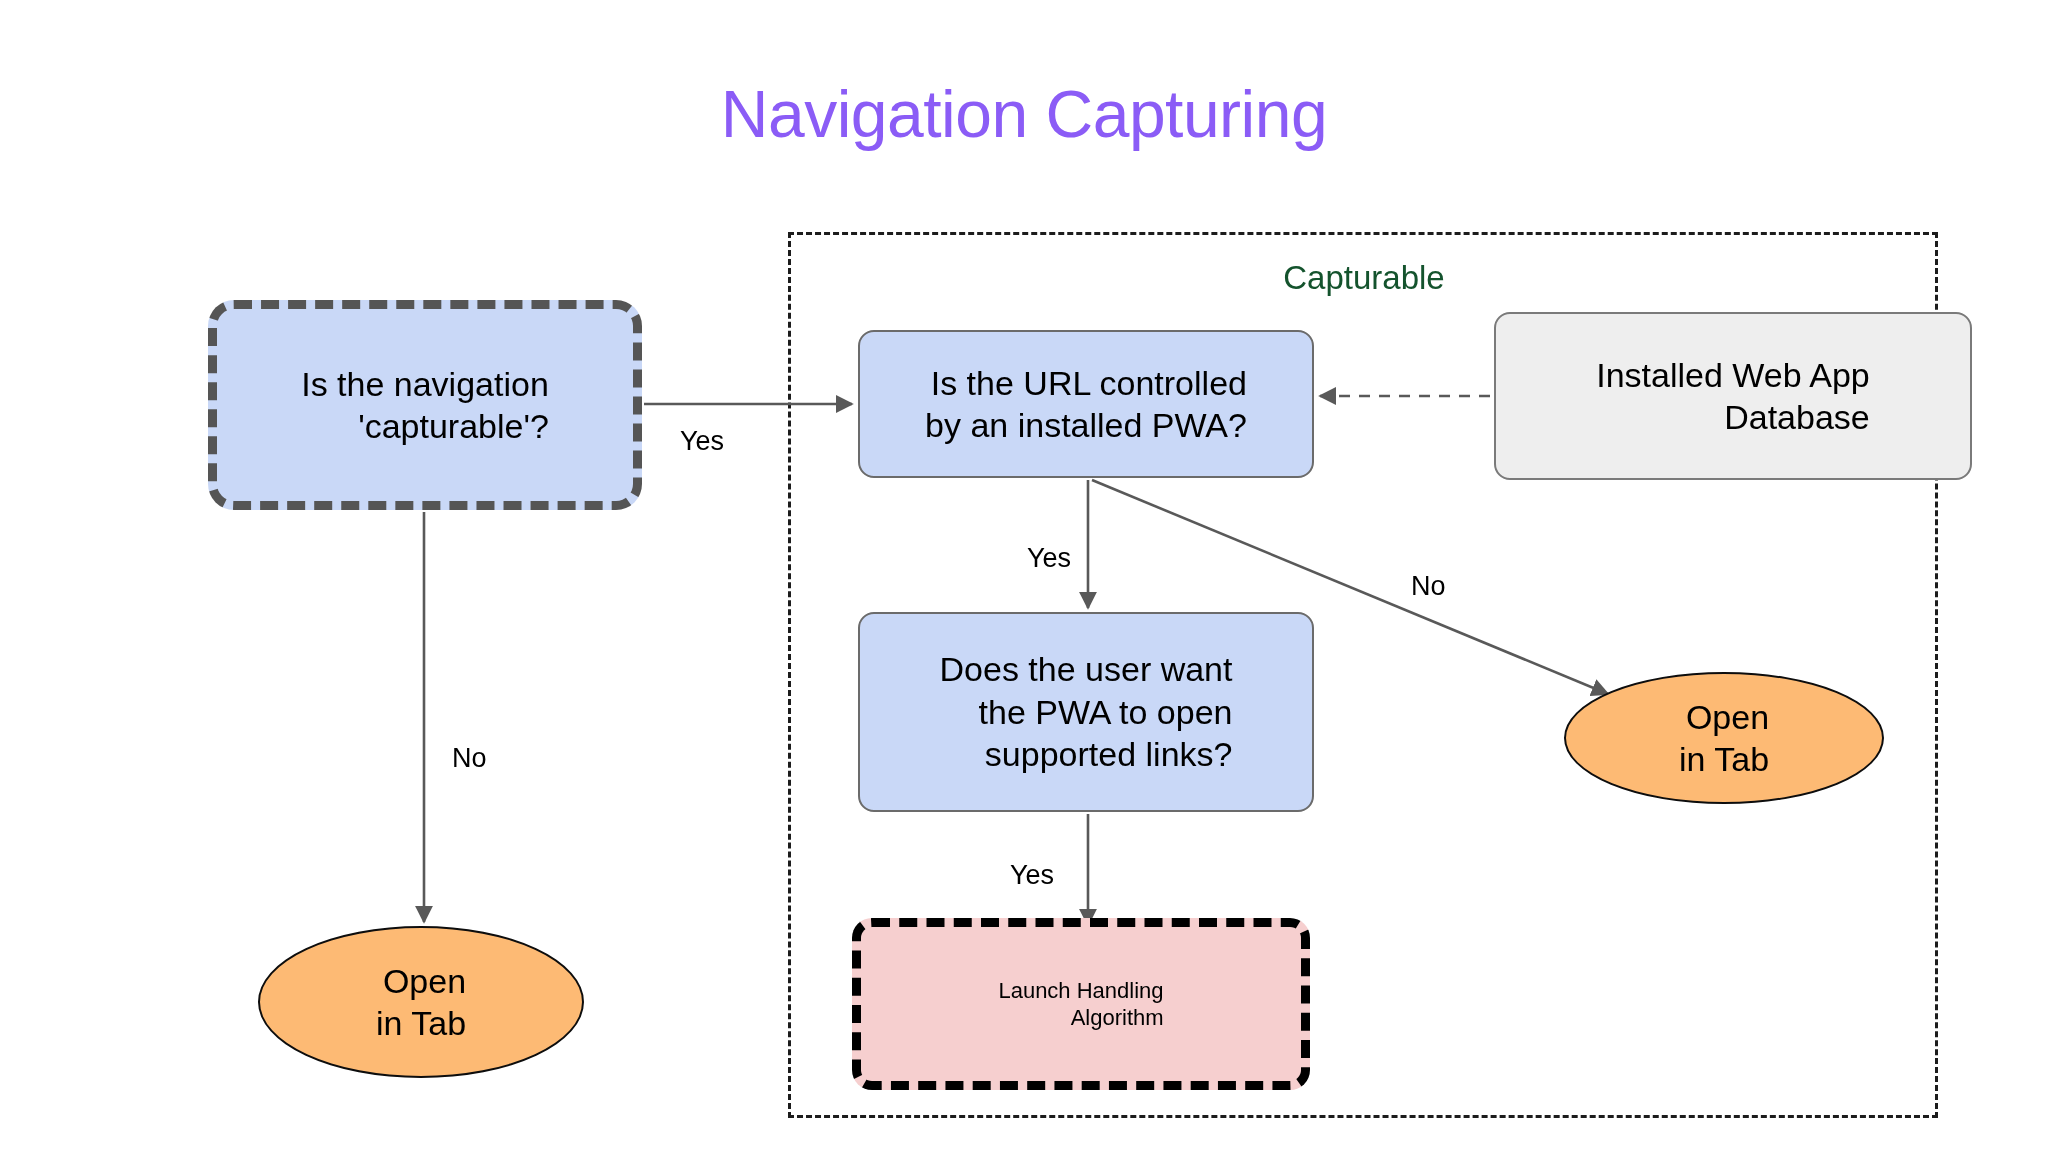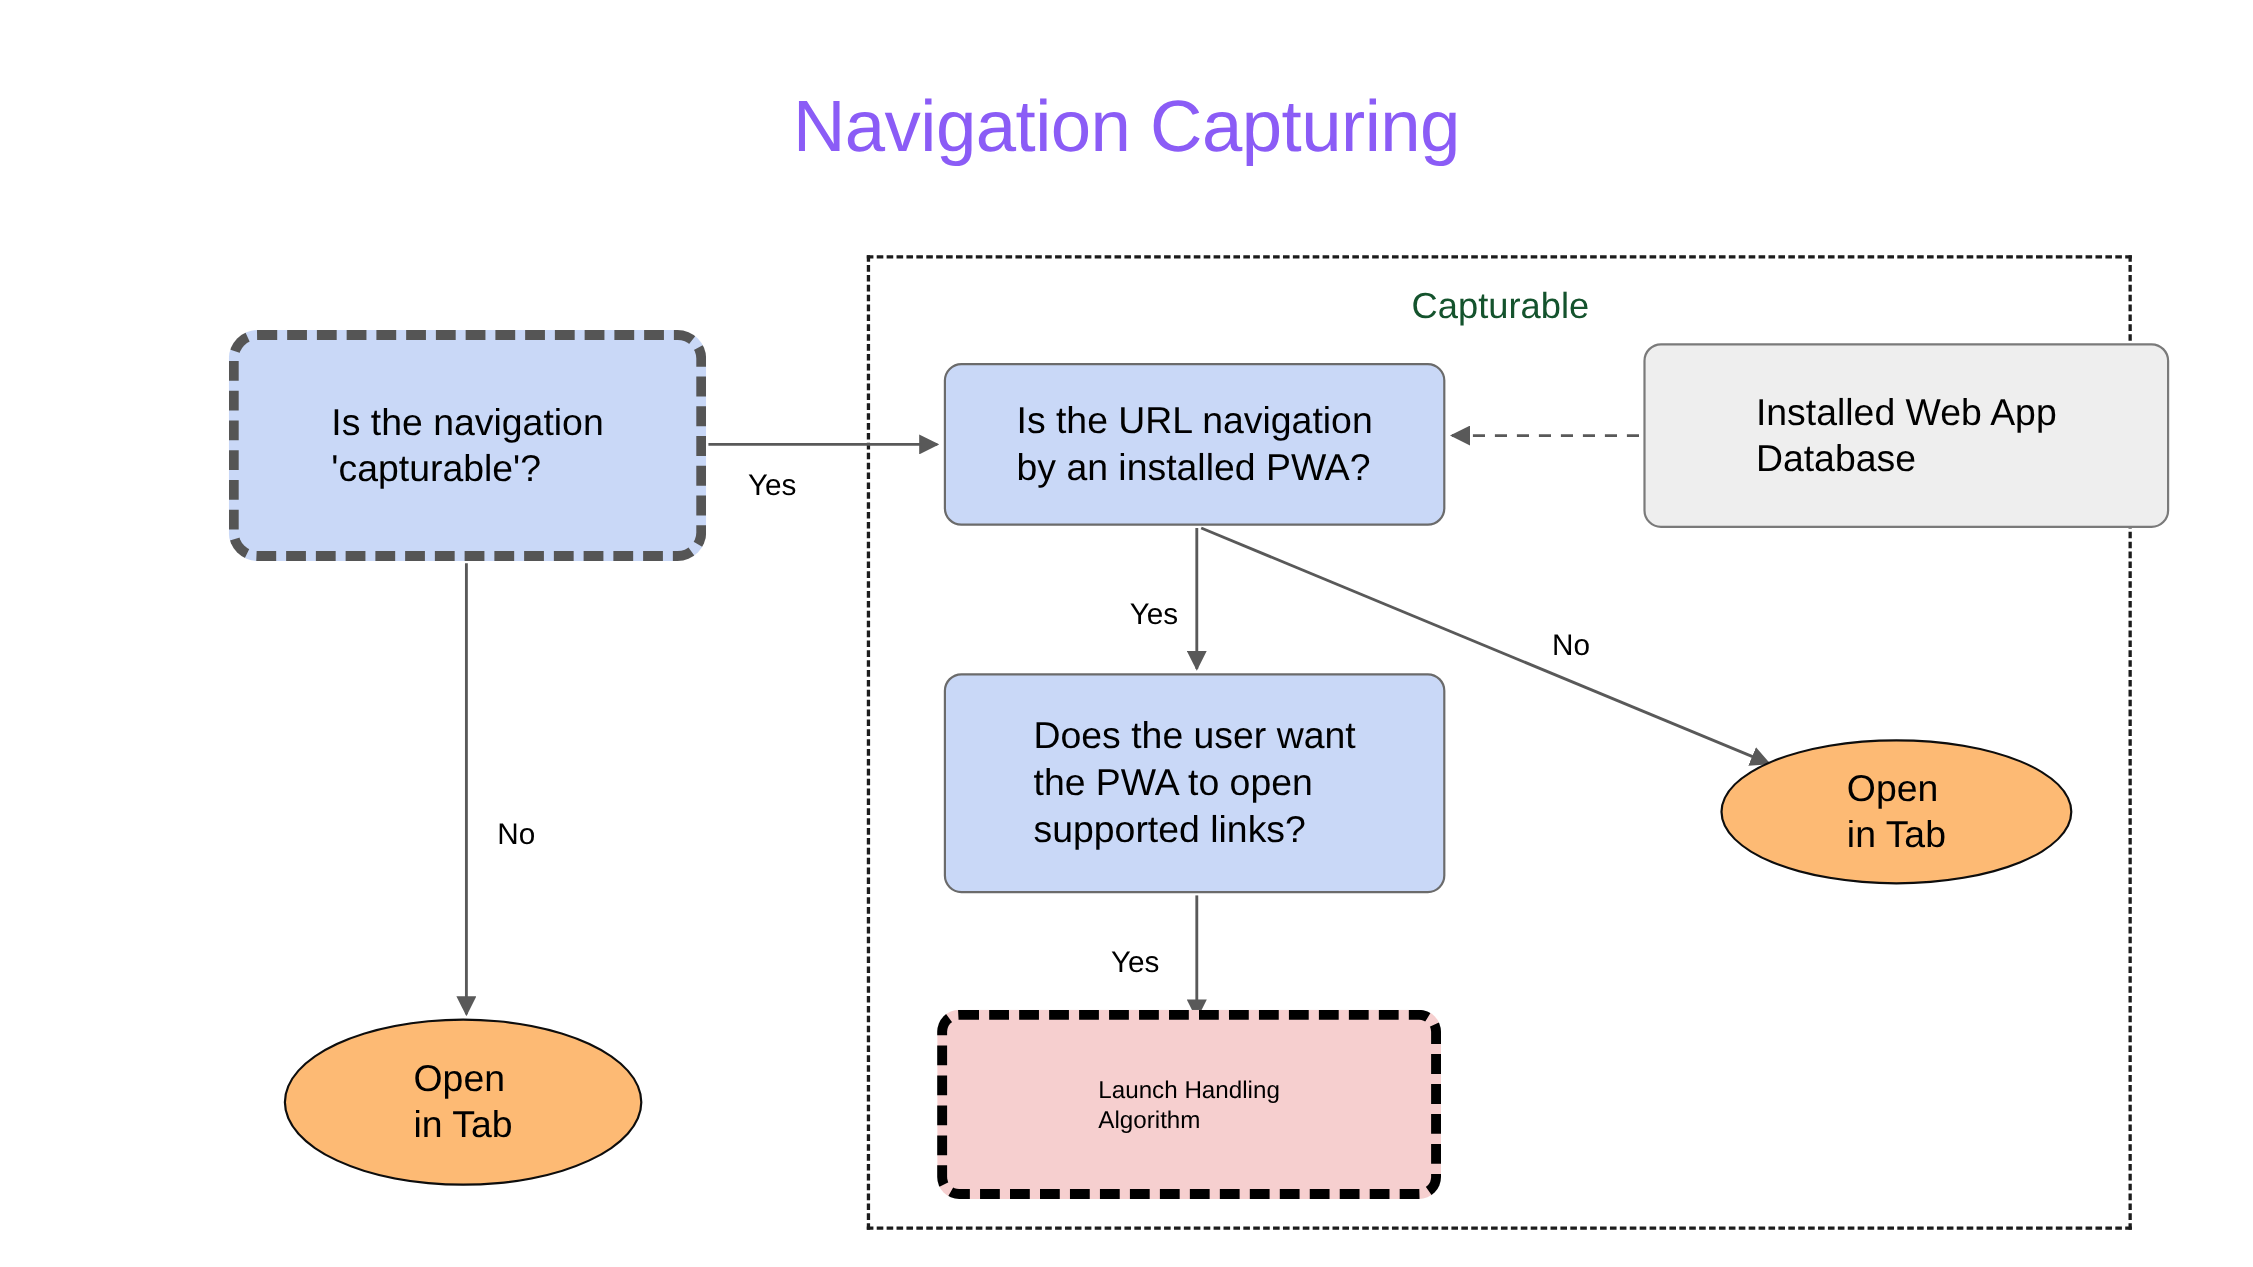--- a/index.html
+++ b/index.html
@@ -64,21 +64,21 @@
     line-height: 1.2;
   }
 
   
   .node {
     position: absolute;
     box-sizing: border-box;
     display: flex;
     align-items: center;
     justify-content: center;
-    text-align: left;
+    text-align: right;
     color: #000000;
     line-height: 1.25;
   }
   .node .node-text {
     display: block;
     white-space: pre-line;
     padding: 0 12px;
   }
 
   
@@ -174,21 +174,21 @@
   <div class="edge-label" id="label-yes-2">Yes</div>
   <div class="edge-label" id="label-no-2">No</div>
   <div class="edge-label" id="label-yes-3">Yes</div>
 
   <div class="node box-blue-dashed" id="node-capturable">
     <span class="node-text">Is the navigation
 'capturable'?</span>
   </div>
 
   <div class="node box-blue" id="node-url">
-    <span class="node-text">Is the URL navigation
+    <span class="node-text">Is the URL controlled
 by an installed PWA?</span>
   </div>
 
   <div class="node box-gray" id="node-database">
     <span class="node-text">Installed Web App
 Database</span>
   </div>
 
   <div class="node box-blue" id="node-user-want">
     <span class="node-text">Does the user want

